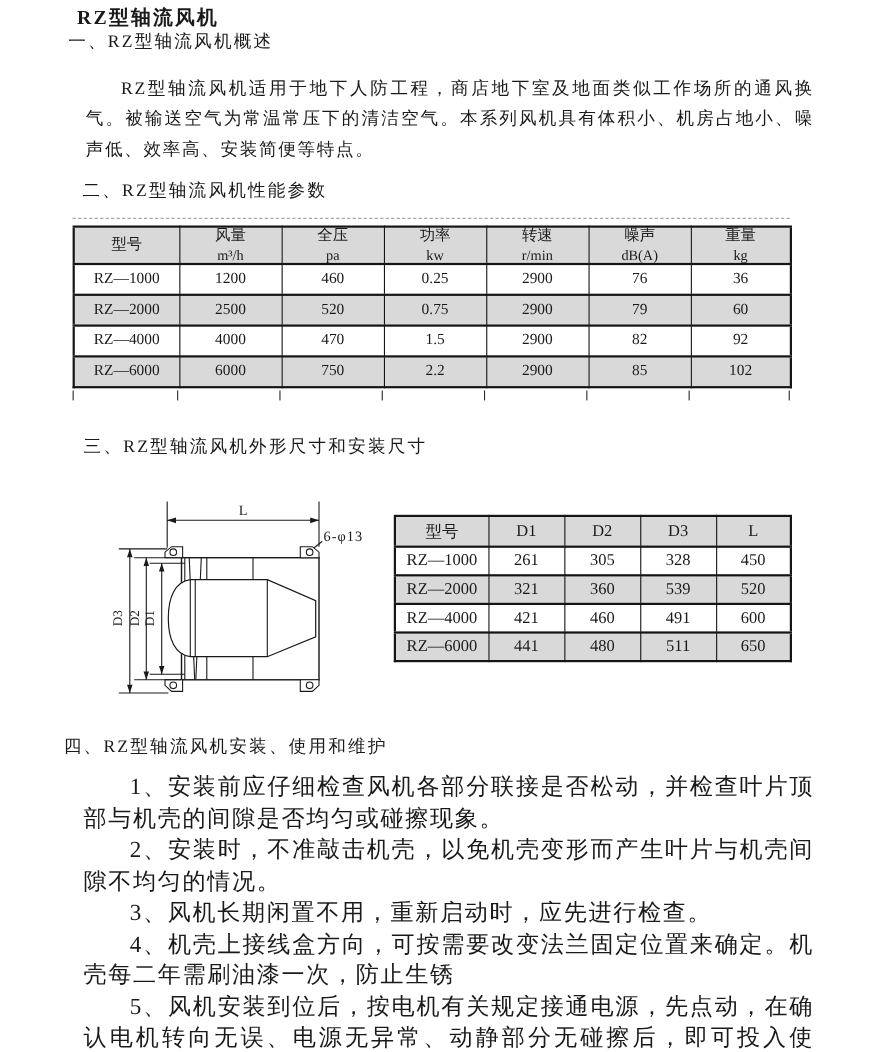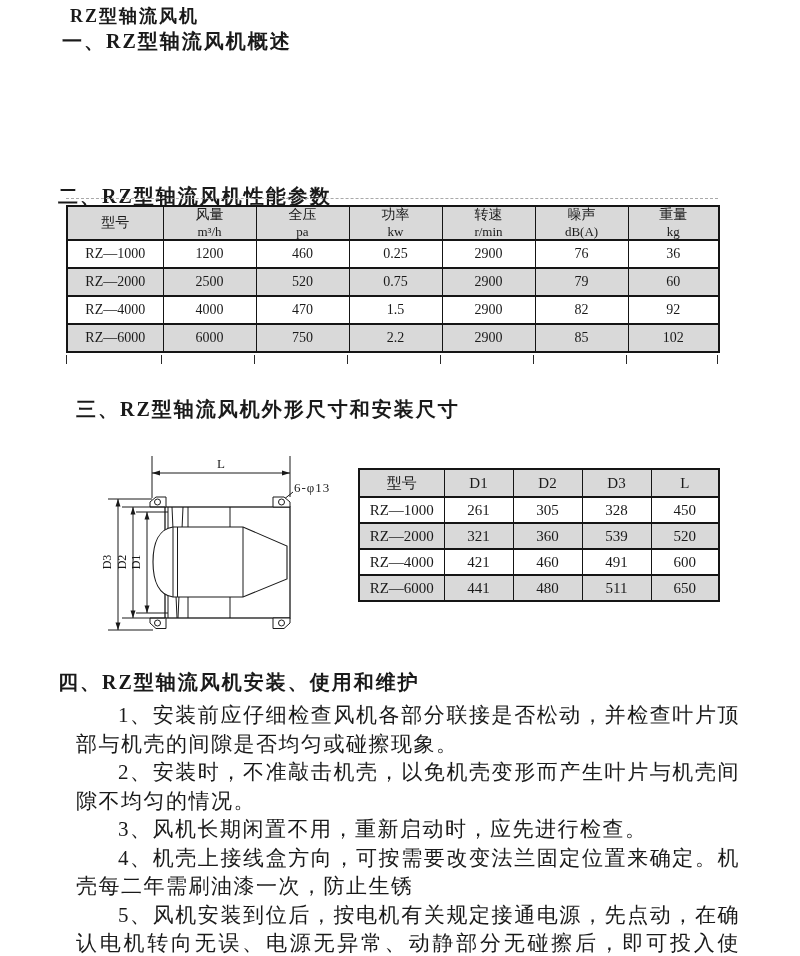--- a/index.html
+++ b/index.html
@@ -13,24 +13,24 @@
     font-family:"Liberation Serif","DejaVu Serif",serif;
   }
   .page{position:relative;width:800px;height:956px;overflow:hidden;background:#fff;}
 
   .doc-title{
     position:absolute;left:70px;top:4px;margin:0;
     font-size:18px;font-weight:bold;letter-spacing:2px;
   }
   .sec-heading{
     position:absolute;margin:0;
-    font-size:20px;font-weight:bold;letter-spacing:2px;white-space:nowrap;text-align:right;
+    font-size:16px;font-weight:normal;letter-spacing:2px;white-space:nowrap;text-align:right;
   }
   .h-s1{left:62px;top:28px;}
-  .h-s2{left:58px;top:163px;margin-top:20px;}
+  .h-s2{left:75px;top:163px;}
   .h-s3{left:76px;top:396px;}
   .h-s4{left:58px;top:669px;}
 
   .intro{
     position:absolute;left:78px;top:67px;width:662px;margin:0;
     font-size:16px;line-height:28px;letter-spacing:1.5px;
     text-align:justify;text-indent:2em;
   }
 
   .scan-dash{
@@ -78,20 +78,21 @@
 </style>
 </head>
 <body>
 
 <div class="page">
 
   <h1 class="doc-title">RZ型轴流风机</h1>
 
   <h2 class="sec-heading h-s1">一、RZ型轴流风机概述</h2>
 
+  <p class="intro">RZ型轴流风机适用于地下人防工程，商店地下室及地面类似工作场所的通风换气。被输送空气为常温常压下的清洁空气。本系列风机具有体积小、机房占地小、噪声低、效率高、安装简便等特点。</p>
 
   <h2 class="sec-heading h-s2">二、RZ型轴流风机性能参数</h2>
 
   <div class="scan-dash"></div>
 
   <div class="tbl-wrap-perf">
     <table class="grid">
       <colgroup>
         <col style="width:96px">
           <col style="width:93px">

